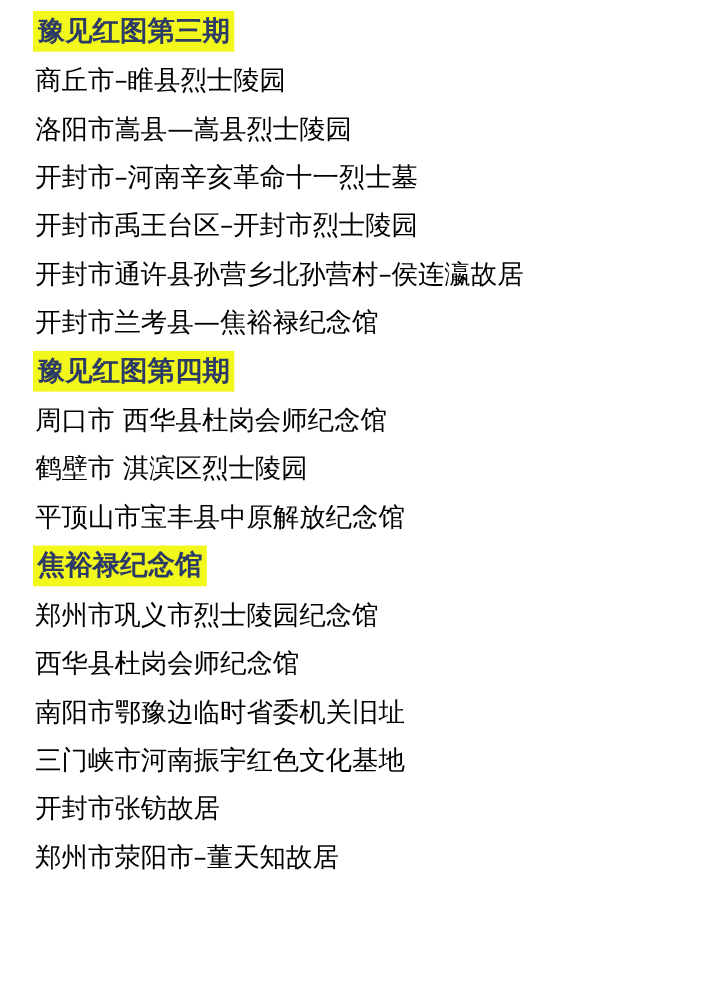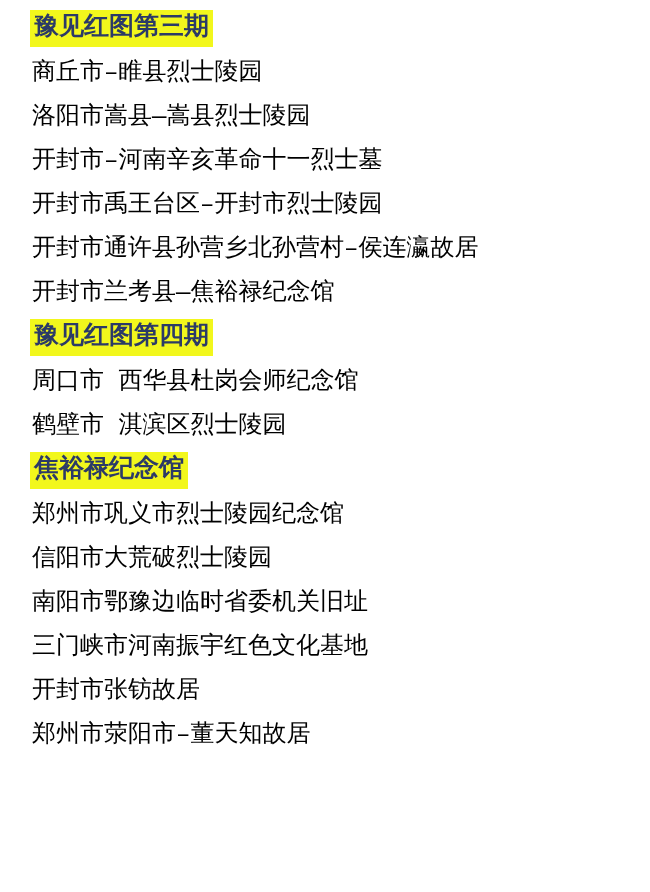--- a/index.html
+++ b/index.html
@@ -14,21 +14,20 @@
     overflow: hidden;
   }
   .doc {
     width: 650px;
     height: 892px;
     box-sizing: border-box;
     padding: 6px 0 0 30px;
   }
   .section {
     margin: 0;
-    font-family: Liberation Mono, monospace;
   }
   .section-title {
     display: inline-block;
     font-size: 25px;
     line-height: 34px;
     font-weight: bold;
     color: #2b3a67;
     background: #f2f71c;
     padding: 1px 4px 2px 4px;
     margin: 4px 0 4px 0;
@@ -56,25 +55,26 @@
     <div class="entry">开封市–河南辛亥革命十一烈士墓</div>
     <div class="entry">开封市禹王台区–开封市烈士陵园</div>
     <div class="entry">开封市通许县孙营乡北孙营村–侯连瀛故居</div>
     <div class="entry">开封市兰考县—焦裕禄纪念馆</div>
   </div>
 
   <div class="section">
     <div class="section-title">豫见红图第四期</div>
     <div class="entry">周口市 西华县杜岗会师纪念馆</div>
     <div class="entry">鹤壁市 淇滨区烈士陵园</div>
+    <div class="entry">平顶山市宝丰县中原解放纪念馆</div>
   </div>
 
   <div class="section">
     <div class="section-title">焦裕禄纪念馆</div>
     <div class="entry">郑州市巩义市烈士陵园纪念馆</div>
-    <div class="entry">信阳市大荒破烈士陵园</div>
+    <div class="entry">西华县杜岗会师纪念馆</div>
     <div class="entry">南阳市鄂豫边临时省委机关旧址</div>
     <div class="entry">三门峡市河南振宇红色文化基地</div>
     <div class="entry">开封市张钫故居</div>
     <div class="entry">郑州市荥阳市–董天知故居</div>
   </div>
 
 </div>
 
 </body></html>

